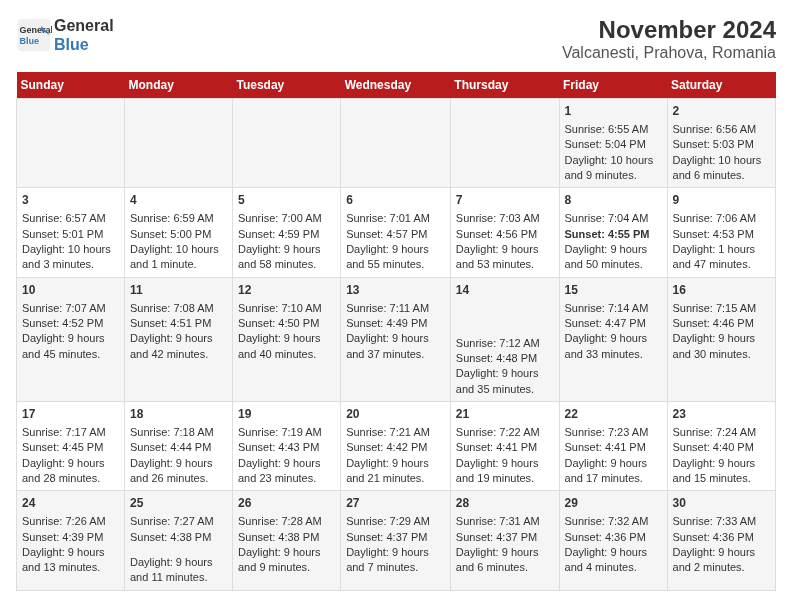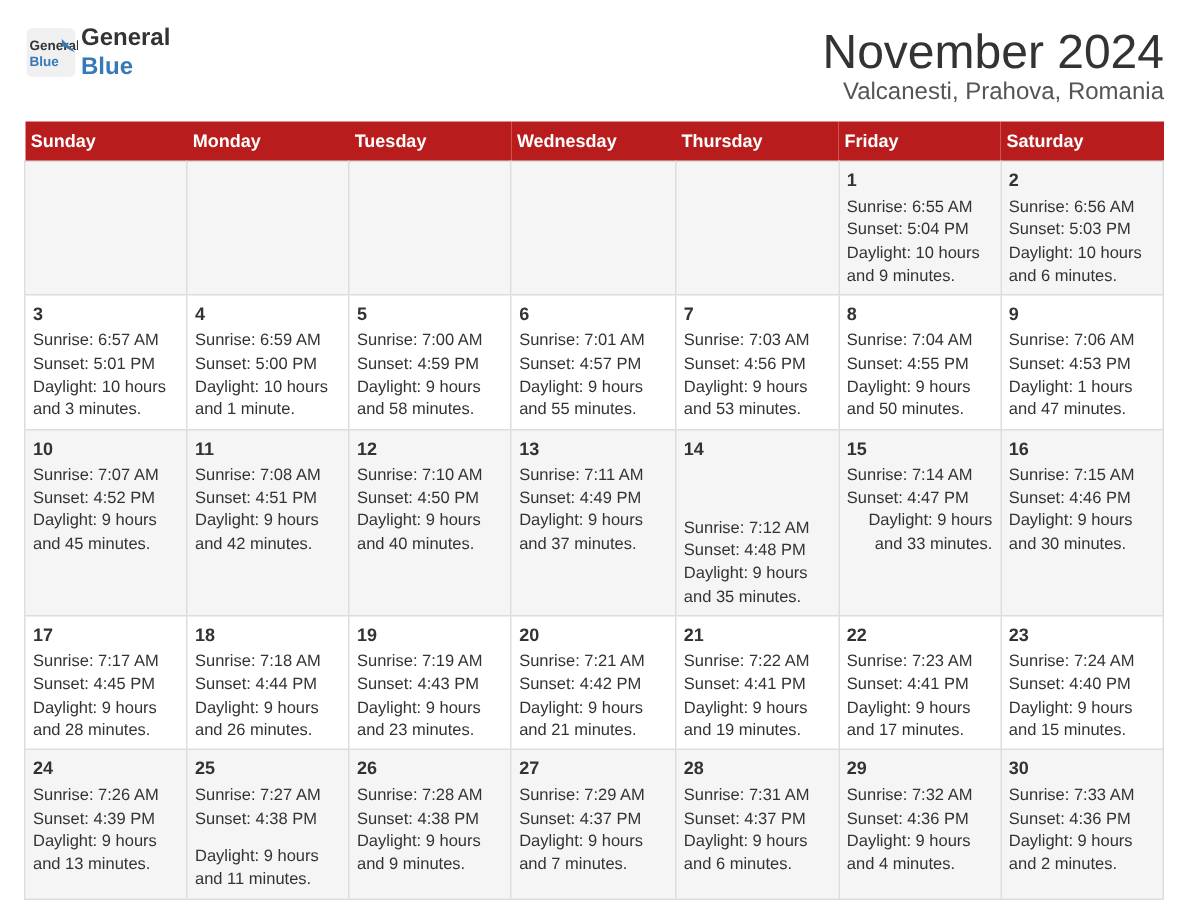--- a/index.html
+++ b/index.html
@@ -22,22 +22,22 @@
     }
     .logo-icon {
       width: 36px;
       height: 36px;
       margin-right: 2px;
     }
     .title-area {
       text-align: right;
     }
     .month-title {
-      font-size: 32px;
-      font-weight: normal;
+      font-size: 24px;
+      font-weight: bold;
       color: #333;
     }
     .location-title {
       font-size: 16px;
       color: #555;
     }
     table {
       width: 100%;
       border-collapse: collapse;
       font-size: 11px;
@@ -157,21 +157,21 @@
         </td>
         <td>
           <span class="day-num">7</span>
           <span style="display: block;">Sunrise: 7:03 AM</span>
           <span style="display: block;">Sunset: 4:56 PM</span>
           <span style="display: block;">Daylight: 9 hours and 53 minutes.</span>
         </td>
         <td>
           <span class="day-num">8</span>
           <span style="display: block;">Sunrise: 7:04 AM</span>
-          <span style="display: block;">Sunset: 4:55 PM</span>
+          <span style="display: block; font-weight: bold;">Sunset: 4:55 PM</span>
           <span style="display: block;">Daylight: 9 hours and 50 minutes.</span>
         </td>
         <td>
           <span class="day-num">9</span>
           <span style="display: block;">Sunrise: 7:06 AM</span>
           <span style="display: block;">Sunset: 4:53 PM</span>
           <span style="display: block;">Daylight: 1 hours and 47 minutes.</span>
         </td>
       </tr>
       <tr>
@@ -202,21 +202,21 @@
         <td>
           <span class="day-num">14</span>
           <span style="display: block; margin-top: 37px;">Sunrise: 7:12 AM</span>
           <span style="display: block;">Sunset: 4:48 PM</span>
           <span style="display: block;">Daylight: 9 hours and 35 minutes.</span>
         </td>
         <td>
           <span class="day-num">15</span>
           <span style="display: block;">Sunrise: 7:14 AM</span>
           <span style="display: block;">Sunset: 4:47 PM</span>
-          <span style="display: block; text-align: right;">Daylight: 9 hours and 33 minutes.</span>
+          <span style="display: block;">Daylight: 9 hours and 33 minutes.</span>
         </td>
         <td>
           <span class="day-num">16</span>
           <span style="display: block;">Sunrise: 7:15 AM</span>
           <span style="display: block;">Sunset: 4:46 PM</span>
           <span style="display: block;">Daylight: 9 hours and 30 minutes.</span>
         </td>
       </tr>
       <tr>
         <td>

